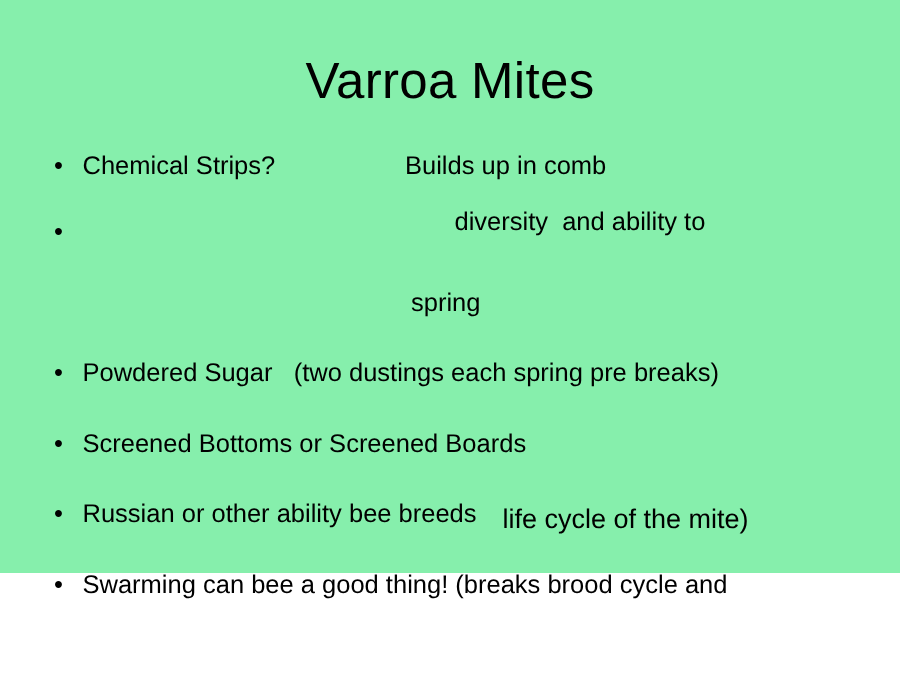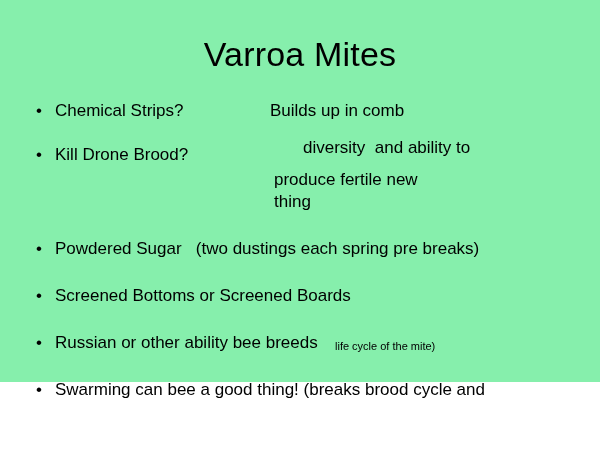--- a/index.html
+++ b/index.html
@@ -86,21 +86,21 @@
 
   .group-bottom {
     position: absolute;
     top: 238px;
     left: 0;
     width: 600px;
   }
   .indent-line {
     position: absolute;
     left: 335px;
-    font-size: 11px;
+    font-size: 18px;
     line-height: 22px;
     white-space: pre;
   }
 </style>
 </head>
 <body>
 
 <div class="slide">
 
   <div class="slide-title">Varroa Mites</div>
@@ -109,31 +109,29 @@
 
     <div class="group-top">
 
       <div class="bullet-row" style="top:0px;">
         <span class="bullet-mark">•</span>
         <span class="bullet-text">Chemical Strips?</span>
       </div>
 
       <div class="bullet-row" style="top:22px;">
         <span class="bullet-mark">•</span>
-        <span class="bullet-text">Kill Drone Brood?</span>
       </div>
 
       <div class="col-right" style="top:0px;text-align:right;">Builds up in comb</div>
 
 
       <div class="col-right-wrap" style="top:37px;margin-left:29px;">diversity  and ability to</div>
 
-      <div class="col-right-wrap" style="top:69px;">produce fertile new</div>
 
-      <div class="col-right-wrap" style="top:91px;">thing</div>
+      <div class="col-right-wrap" style="top:91px;">spring</div>
 
     </div>
 
   </div>
 
   <div class="group-bottom">
 
     <div class="bullet-row" style="top:0px;">
       <span class="bullet-mark">•</span>
       <span class="bullet-text">Powdered Sugar   (two dustings each spring pre breaks)</span>

